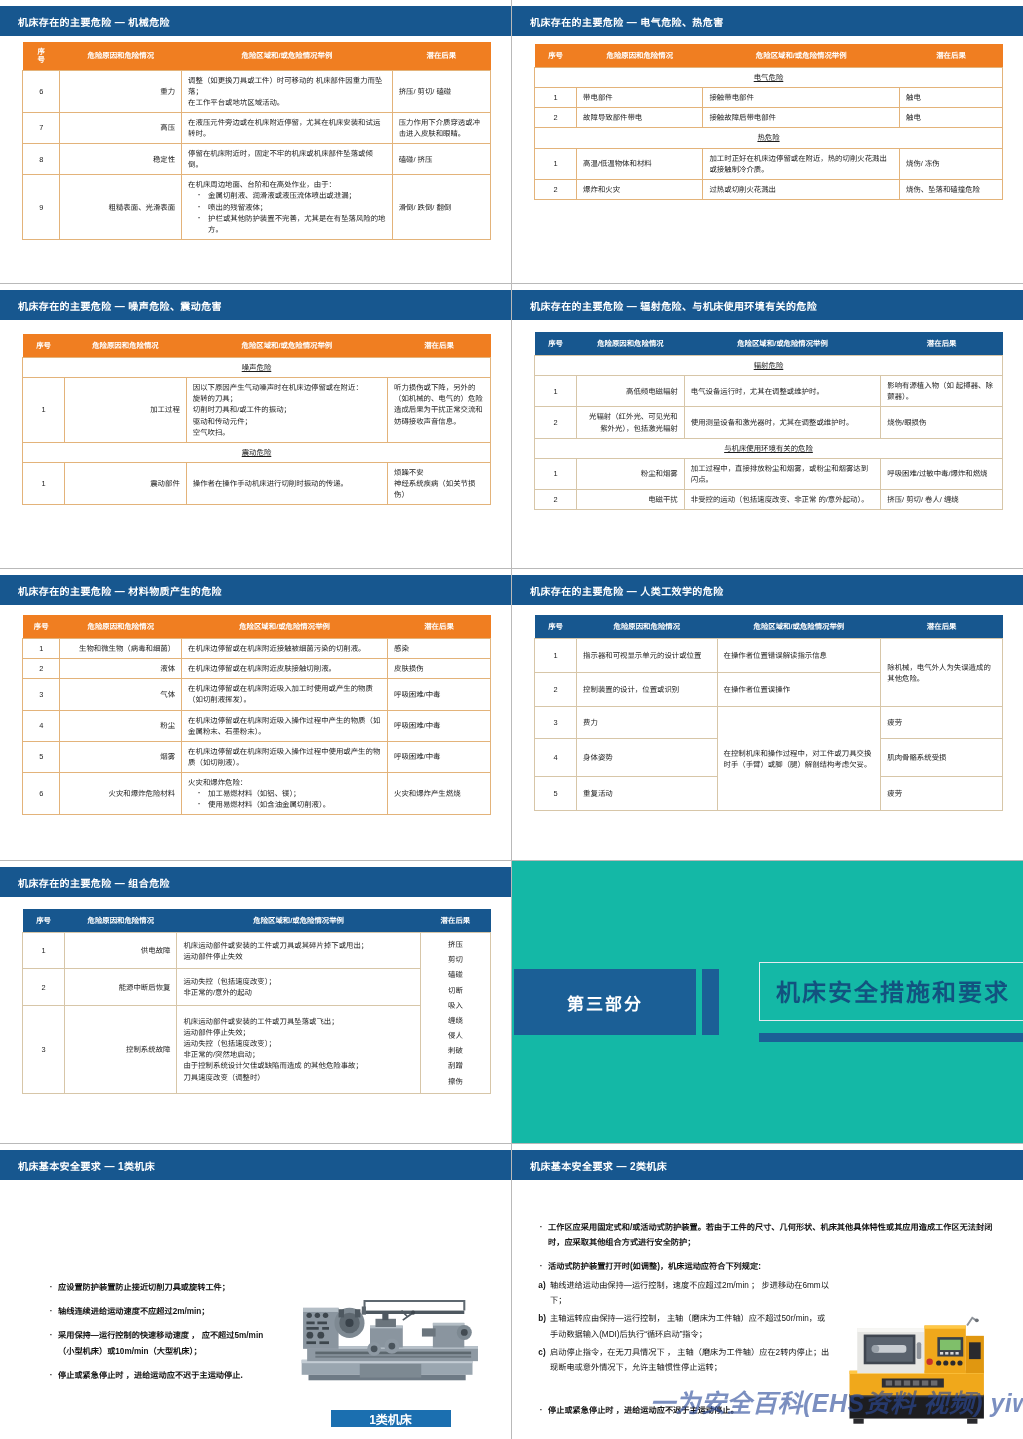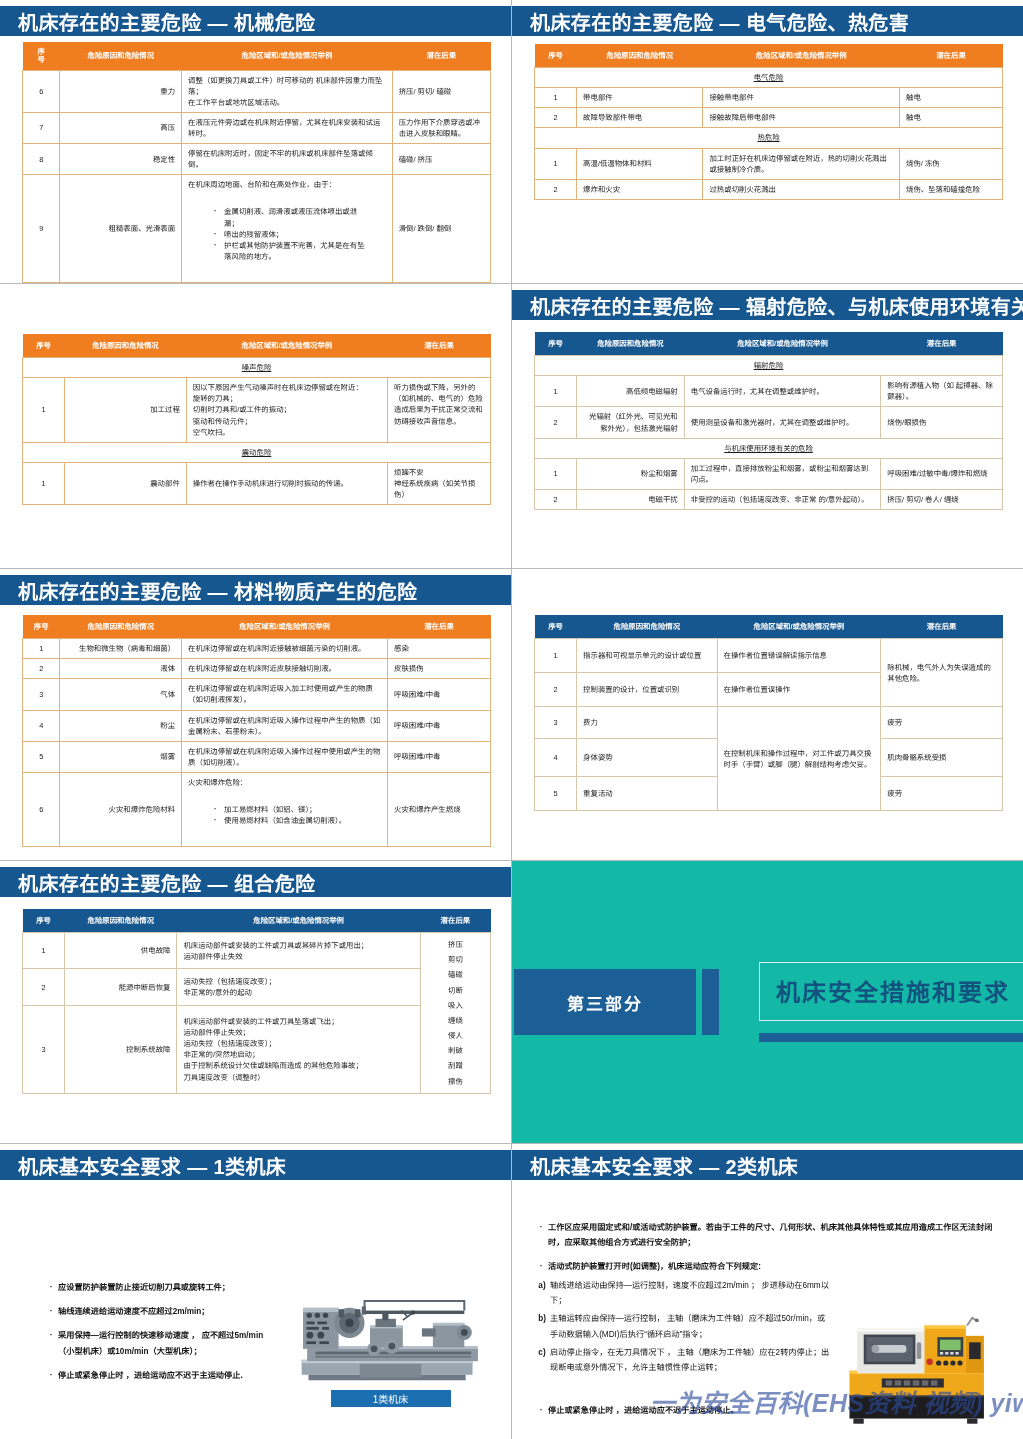--- a/index.html
+++ b/index.html
@@ -30,21 +30,21 @@
 
   
   .bar{
     position:absolute; left:0; top:6px;
     width:100%; height:30px;
     background:#17578f;
     display:flex; align-items:center;
   }
   .bar .txt{
     color:#ffffff;
-    font-size:20px;
+    font-size:10px;
     font-weight:bold;
     letter-spacing:.4px;
     padding-left:18px;
     white-space:nowrap;
   }
 
   
   .tblwrap{ position:absolute; left:22px; right:20px; top:42px; }
   table.hz{
     width:100%;
@@ -73,21 +73,21 @@
   td.num{ text-align:center; width:8%; }
   td.cause{ text-align:right; }
   td.sub{
     text-align:center;
     font-weight:normal;
     background:#fff;
     text-decoration:underline;
   }
   td.cons{ text-align:left; }
   .celltext{ display:block; }
-  .bullets{ margin:16px; padding-left:12px; list-style:none; }
+  .bullets{ margin:0; padding-left:12px; list-style:none; }
   .bullets li{ position:relative; padding-left:8px; }
   .bullets li:before{
     content:"·";
     position:absolute; left:-2px; top:-1px;
     font-weight:bold;
   }
 
   
   th.stack{ line-height:1.05; }
 
@@ -135,24 +135,24 @@
   }
   .req-list .li{ display:flex; margin-bottom:9px; }
   .req-list .mk{ width:14px; flex:none; text-align:center; font-weight:bold; }
   .req-list .bd{ flex:1; }
   .sub-item{ display:flex; margin-bottom:3px; font-weight:normal; }
   .sub-item .mk{ width:16px; flex:none; }
 
   
   .lathe-fig{ position:absolute; left:288px; top:95px; width:205px; }
   .cap{
-    margin:0 auto 0 auto;
+    margin:20px auto 0 auto;
     width:120px; height:17px;
     background:#1b6fb0;
-    color:#fff; font-size:10px; font-weight:normal;
+    color:#fff; font-size:12px; font-weight:bold;
     display:flex; align-items:center; justify-content:center;
   }
   .cnc-fig{ position:absolute; left:322px; top:118px; width:168px; }
 
   
   .watermark{
     position:absolute;
     left:650px; top:1383px;
     font-size:25px;
     font-style:italic;
@@ -281,20 +281,23 @@
             <td>爆炸和火灾</td>
             <td>过热或切削火花溅出</td>
             <td class="cons">烧伤、坠落和磕撞危险</td>
           </tr>
         </tbody>
       </table>
     </div>
   </div>
 
   <div class="slide">
+    <div class="bar">
+      <span class="txt">机床存在的主要危险 — 噪声危险、震动危害</span>
+    </div>
     <div class="tblwrap" style="top:50px">
       <table class="hz">
         <colgroup>
             <col style="width:9%">
             <col style="width:26%">
             <col style="width:43%">
             <col style="width:22%">
           </colgroup>
         <thead class="orange">
           <tr>
@@ -451,20 +454,23 @@
               </ul>
             </td>
             <td class="cons">火灾和爆炸产生燃烧</td>
           </tr>
         </tbody>
       </table>
     </div>
   </div>
 
   <div class="slide col2">
+    <div class="bar">
+      <span class="txt">机床存在的主要危险 — 人类工效学的危险</span>
+    </div>
     <div class="tblwrap" style="top:46px">
       <table class="hz">
         <colgroup>
             <col style="width:9%">
             <col style="width:30%">
             <col style="width:35%">
             <col style="width:26%">
           </colgroup>
         <thead class="blue">
           <tr>

